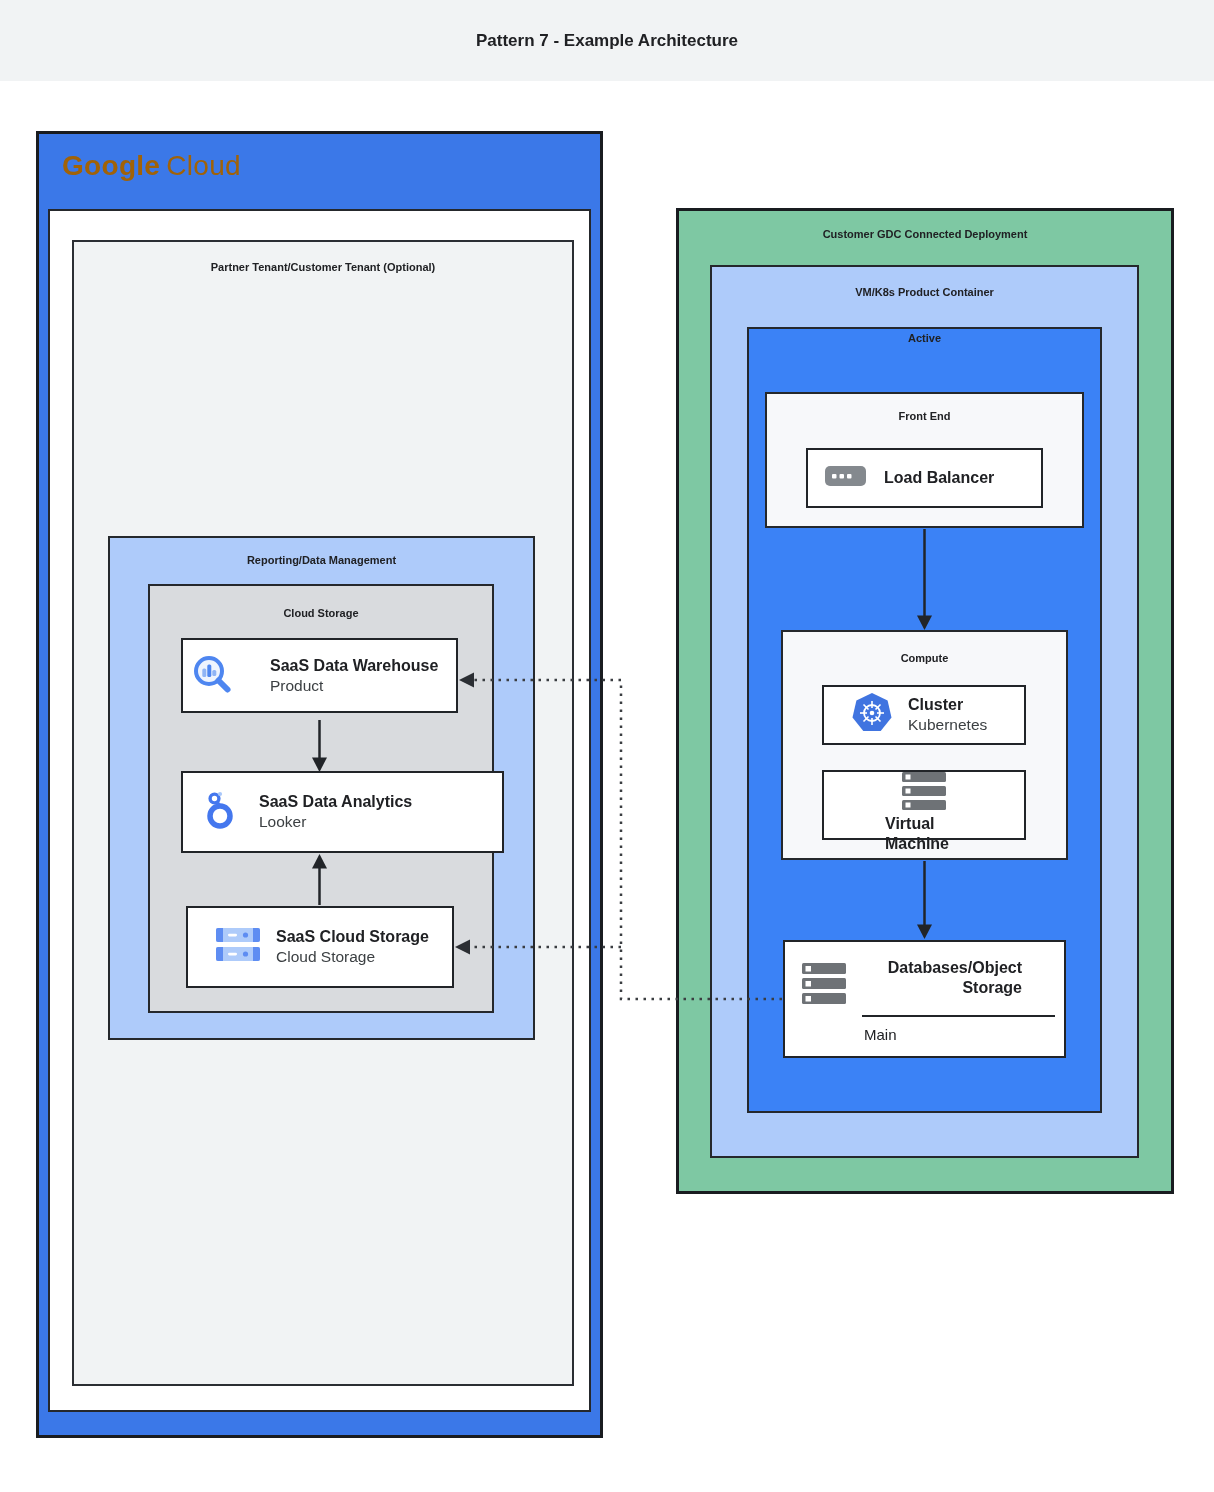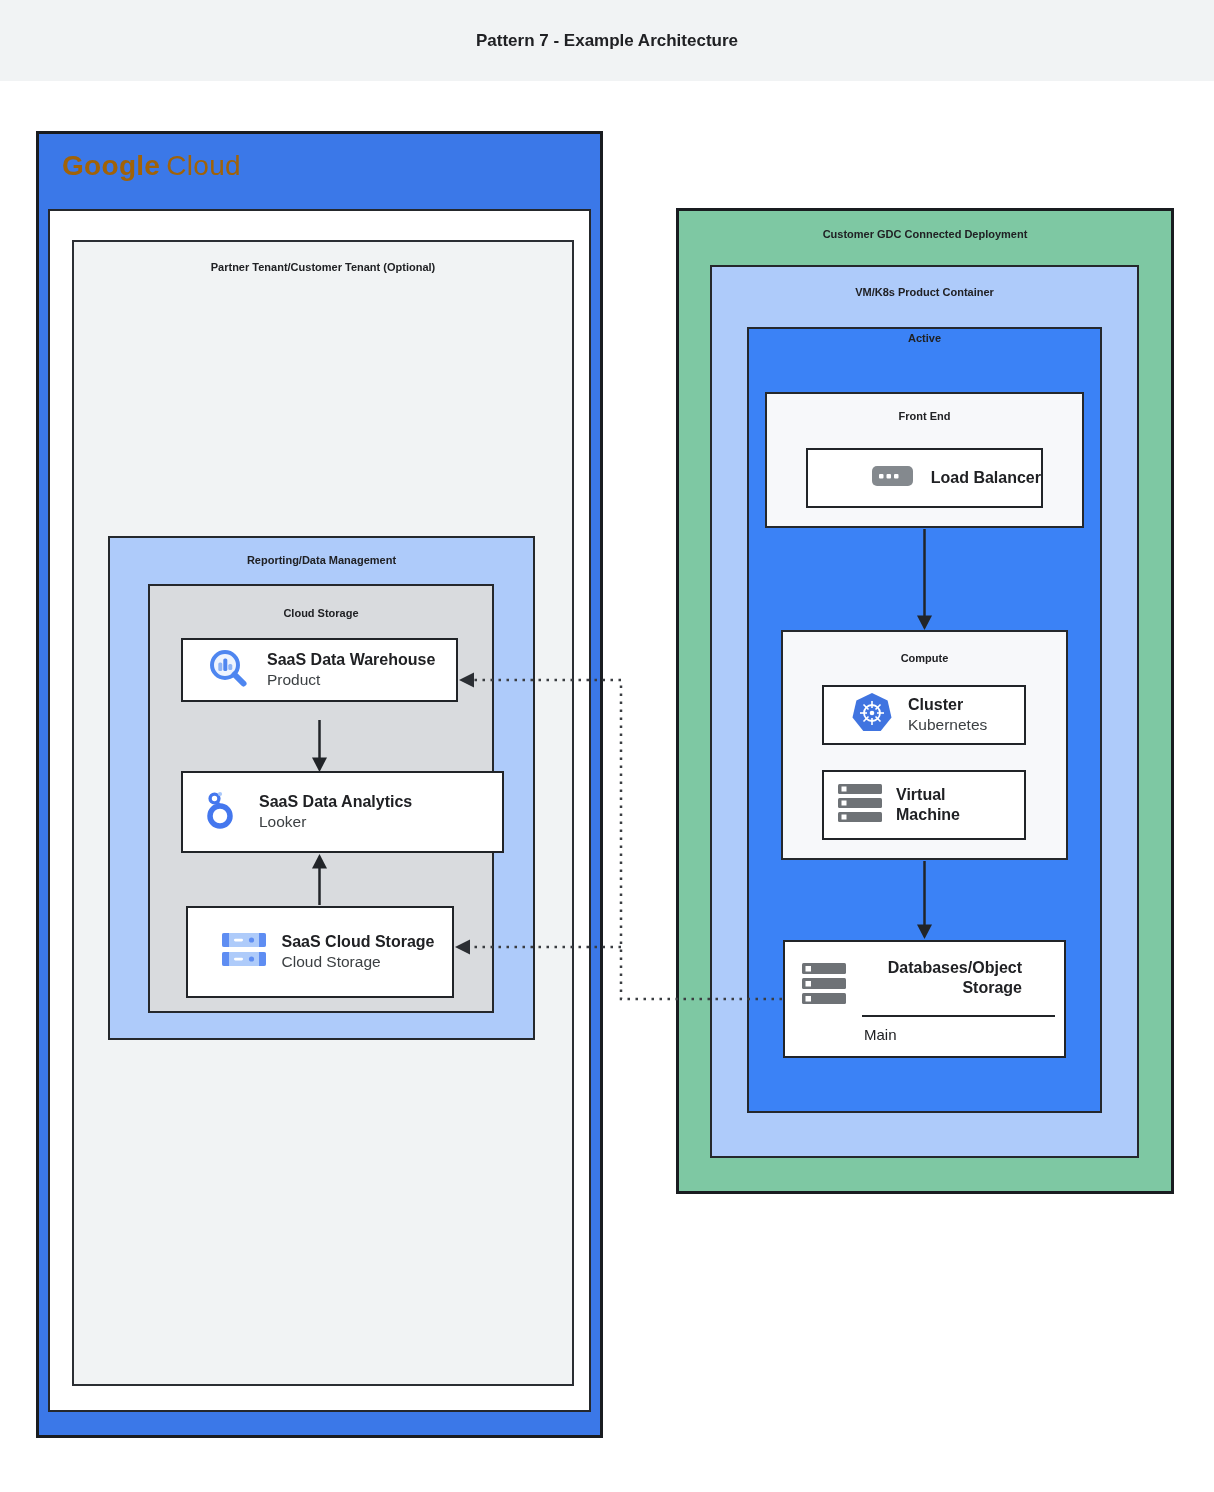--- a/index.html
+++ b/index.html
@@ -27,26 +27,26 @@
   .vmk8s    { left:710px; top:265px; width:429px; height:893px; background:#aecbfa; border:2px solid #25282c; padding-top:19px; }
   .active   { left:747px; top:327px; width:355px; height:786px; background:#3b82f6; border:2px solid #25282c; padding-top:3px; }
   .frontend { left:765px; top:392px; width:319px; height:136px; background:#f7f8fa; border:2px solid #25282c; padding-top:16px; }
   .compute  { left:781px; top:630px; width:287px; height:230px; background:#f7f8fa; border:2px solid #25282c; padding-top:20px; }
 
   .card { background:#ffffff; border:2px solid #212428; display:flex; align-items:center; }
   .card .txt { line-height:1.25; }
   .card .t  { font-size:16px; font-weight:700; color:#202124; }
   .card .s  { font-size:15.5px; font-weight:400; color:#3c4043; }
 
-  .card-bq  { left:181px; top:638px; width:277px; height:64px; padding-left:24px; }
+  .card-bq  { left:181px; top:638px; width:277px; height:75px; padding-left:8px;gap:19px; }
   .card-lk  { left:181px; top:771px; width:323px; height:82px; padding-left:16px; }
-  .card-ss  { left:186px; top:906px; width:268px; height:92px; padding-left:16px;justify-content:center; }
-  .card-lb  { left:806px; top:448px; width:237px; height:60px; padding-left:17px;justify-content:flex-end; }
+  .card-ss  { left:186px; top:906px; width:268px; height:82px; padding-left:28px; }
+  .card-lb  { left:806px; top:448px; width:237px; height:60px; padding-left:17px; }
   .card-cl  { left:822px; top:685px; width:204px; height:60px; padding-left:26px; }
-  .card-vm  { left:822px; top:770px; width:204px; height:70px; padding-left:14px; }
+  .card-vm  { left:822px; top:770px; width:204px; height:70px; padding-left:14px;flex-direction:column; }
 
   .card-bq .icon, .card-lk .icon { margin-right:18px; }
   .card-ss .icon { margin-right:16px; }
   .card-lb .icon { margin-right:18px; }
   .card-cl .icon, .card-vm .icon { margin-right:14px; }
   .card-vm .t { width:92px; }
 
   .card-db  { left:783px; top:940px; width:283px; height:118px; background:#ffffff; border:2px solid #212428;text-align:right; }
   .card-db .icon { position:absolute; left:17px; top:21px; }
   .card-db .t { position:absolute; left:77px; top:16px; width:160px; font-size:16px; font-weight:700; line-height:20px; }

